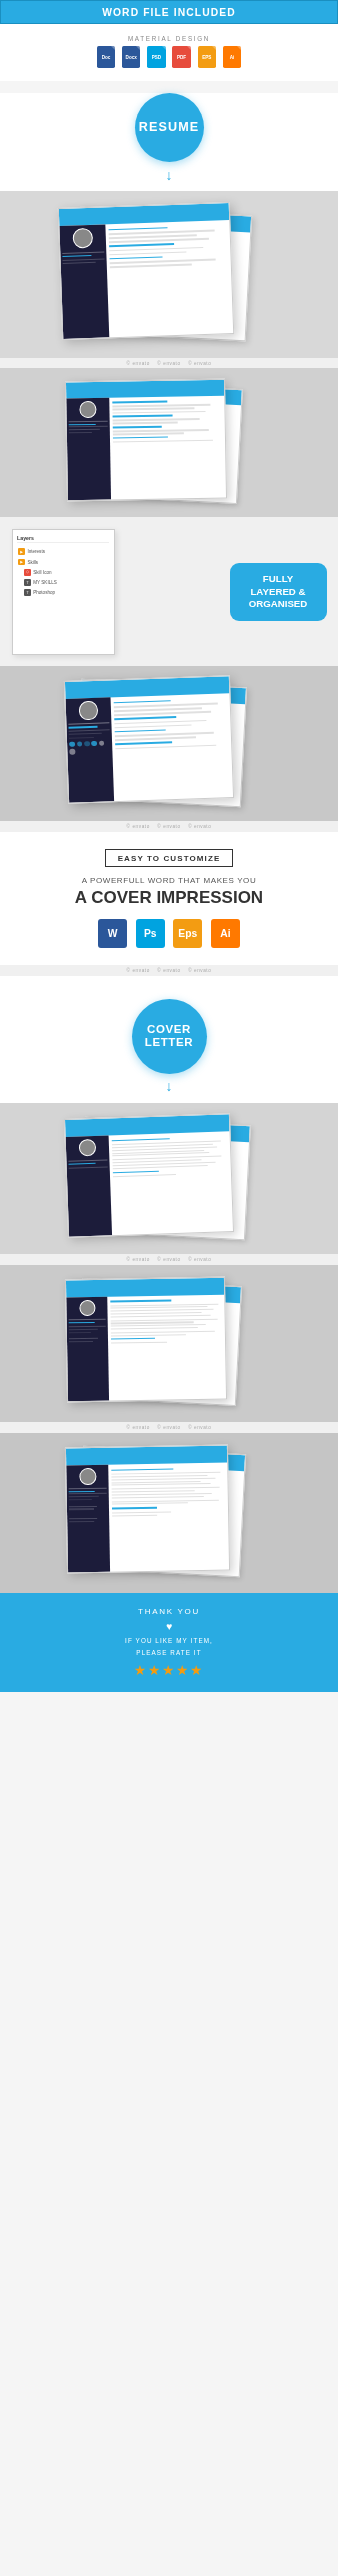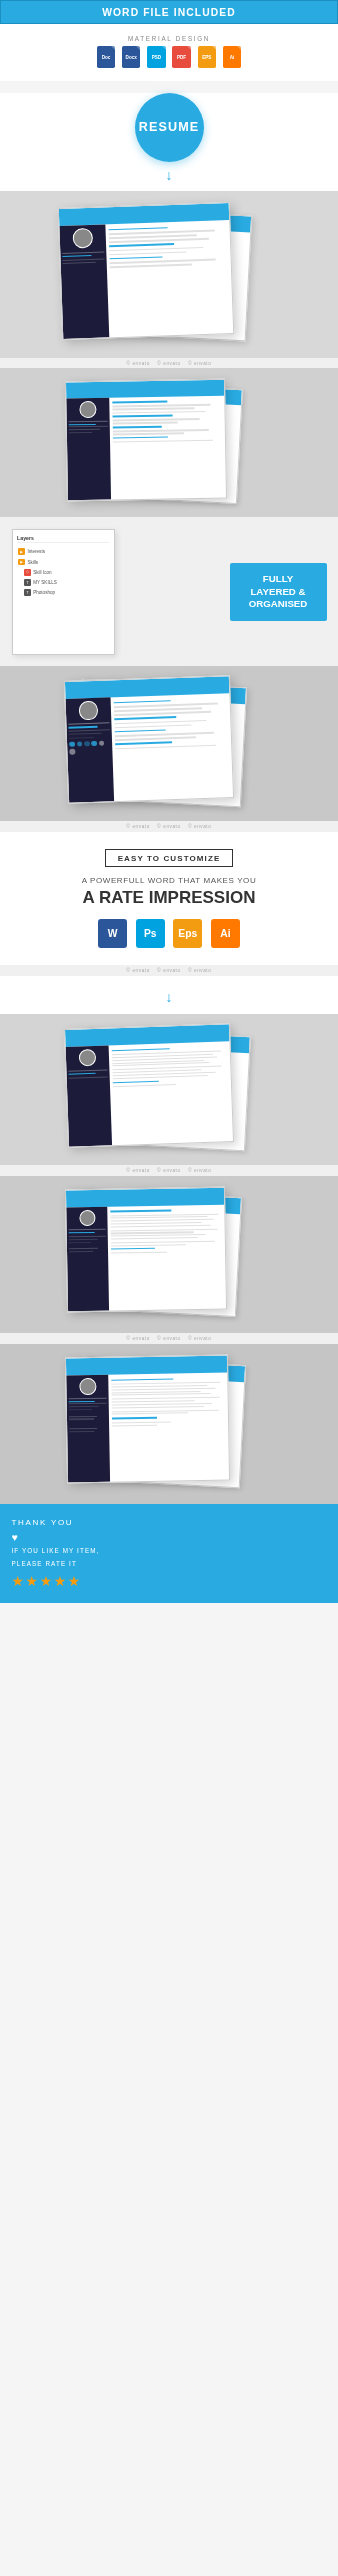--- a/index.html
+++ b/index.html
@@ -197,20 +197,21 @@
       letter-spacing: 0.6px;
       text-transform: uppercase;
       text-align: center;
       line-height: 1.2;
     }
 
     
     .thank-you-banner {
       background: #29abe2;
       padding: 14.3px 11.5px;
+      text-align: center;
     }
     .thank-you-text {
       font-size: 8px;
       letter-spacing: 1.7px;
       color: #fff;
       text-transform: uppercase;
       margin-bottom: 4.6px;
     }
     .heart-icon {
       font-size: 10.3px;
@@ -285,21 +286,21 @@
       font-size: 3.4px;
       color: #fff;
     }
     .layer-icon.folder { background: #f39c12; }
     .layer-icon.text { background: #555; }
     .layer-icon.shape { background: #e74c3c; }
 
     .fully-badge {
       background: #29abe2;
       padding: 10.3px 12.6px;
-      border-radius: 2px;
+      border-radius: 9px;
       text-align: center;
       max-width: 97px;
     }
     .fully-badge-text {
       color: #fff;
       font-size: 9.7px;
       font-weight: 900;
       text-transform: uppercase;
       line-height: 1.3;
     }
@@ -528,37 +529,43 @@
   <span>© envato</span>&nbsp;&nbsp;&nbsp;
   <span>© envato</span>
 </div>
 
 <div class="customize-section">
   <div class="customize-badge">
     <span class="customize-badge-text">EASY TO CUSTOMIZE</span>
   </div>
   <div class="subtitle-text">A POWERFULL WORD THAT MAKES YOU</div>
   <div class="big-impression-text">
-    <span>A RATE IMPRESSION</span>
+    <span>A COVER IMPRESSION</span>
   </div>
   <div class="software-icons">
     <div class="sw-icon sw-word">W</div>
     <div class="sw-icon sw-ps">Ps</div>
     <div class="sw-icon sw-eps">Eps</div>
     <div class="sw-icon sw-ai">Ai</div>
   </div>
 </div>
 
 <div class="envato-watermark">
   <span>© envato</span>&nbsp;&nbsp;&nbsp;
   <span>© envato</span>&nbsp;&nbsp;&nbsp;
   <span>© envato</span>
 </div>
 
 <div style="background:#fff; text-align:center; padding:11.5px 0 5.7px;">
+  <div class="cover-circle">
+    <div class="cover-circle-text">
+      <div>COVER</div>
+      <div>LETTER</div>
+    </div>
+  </div>
   <div class="arrow-down">↓</div>
 </div>
 
 <div style="background:#d4d4d4; padding:12.6px 11.5px; display:flex; justify-content:center; align-items:center; min-height:132px;">
   <div style="position:relative; width:206px; height:126px;">
 
     <div style="position:absolute; top:5.7px; left:16px; width:166px; height:115px; background:#fff; border:0.6px solid #ccc; box-shadow:1.7px 1.7px 5.7px rgba(0,0,0,0.15); transform:rotate(3deg); overflow:hidden;">
       <div style="height:16px; background:#29abe2;"></div>
       <div style="display:flex; height:calc(100% - 16px);">
         <div style="width:41px; background:#1c1c3a;"></div>

